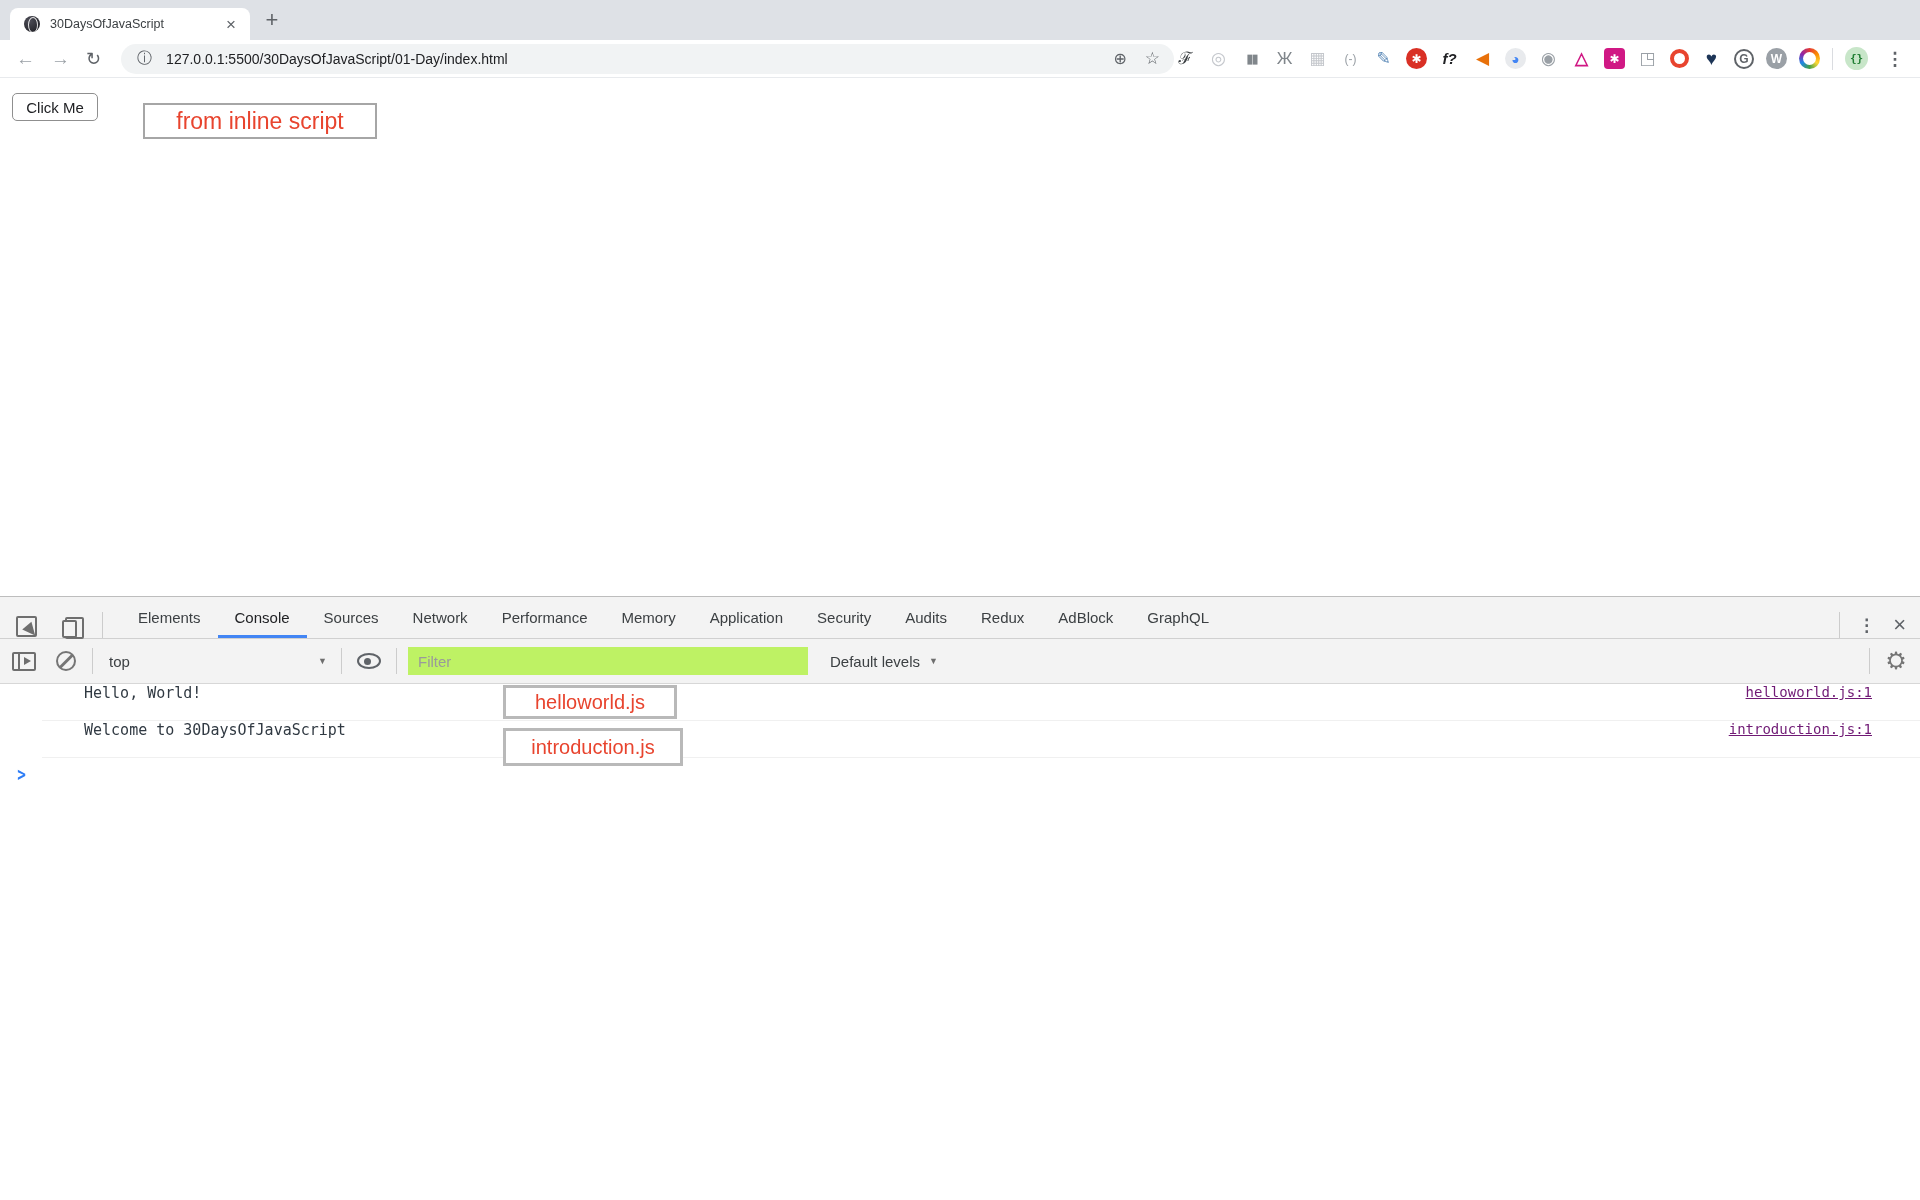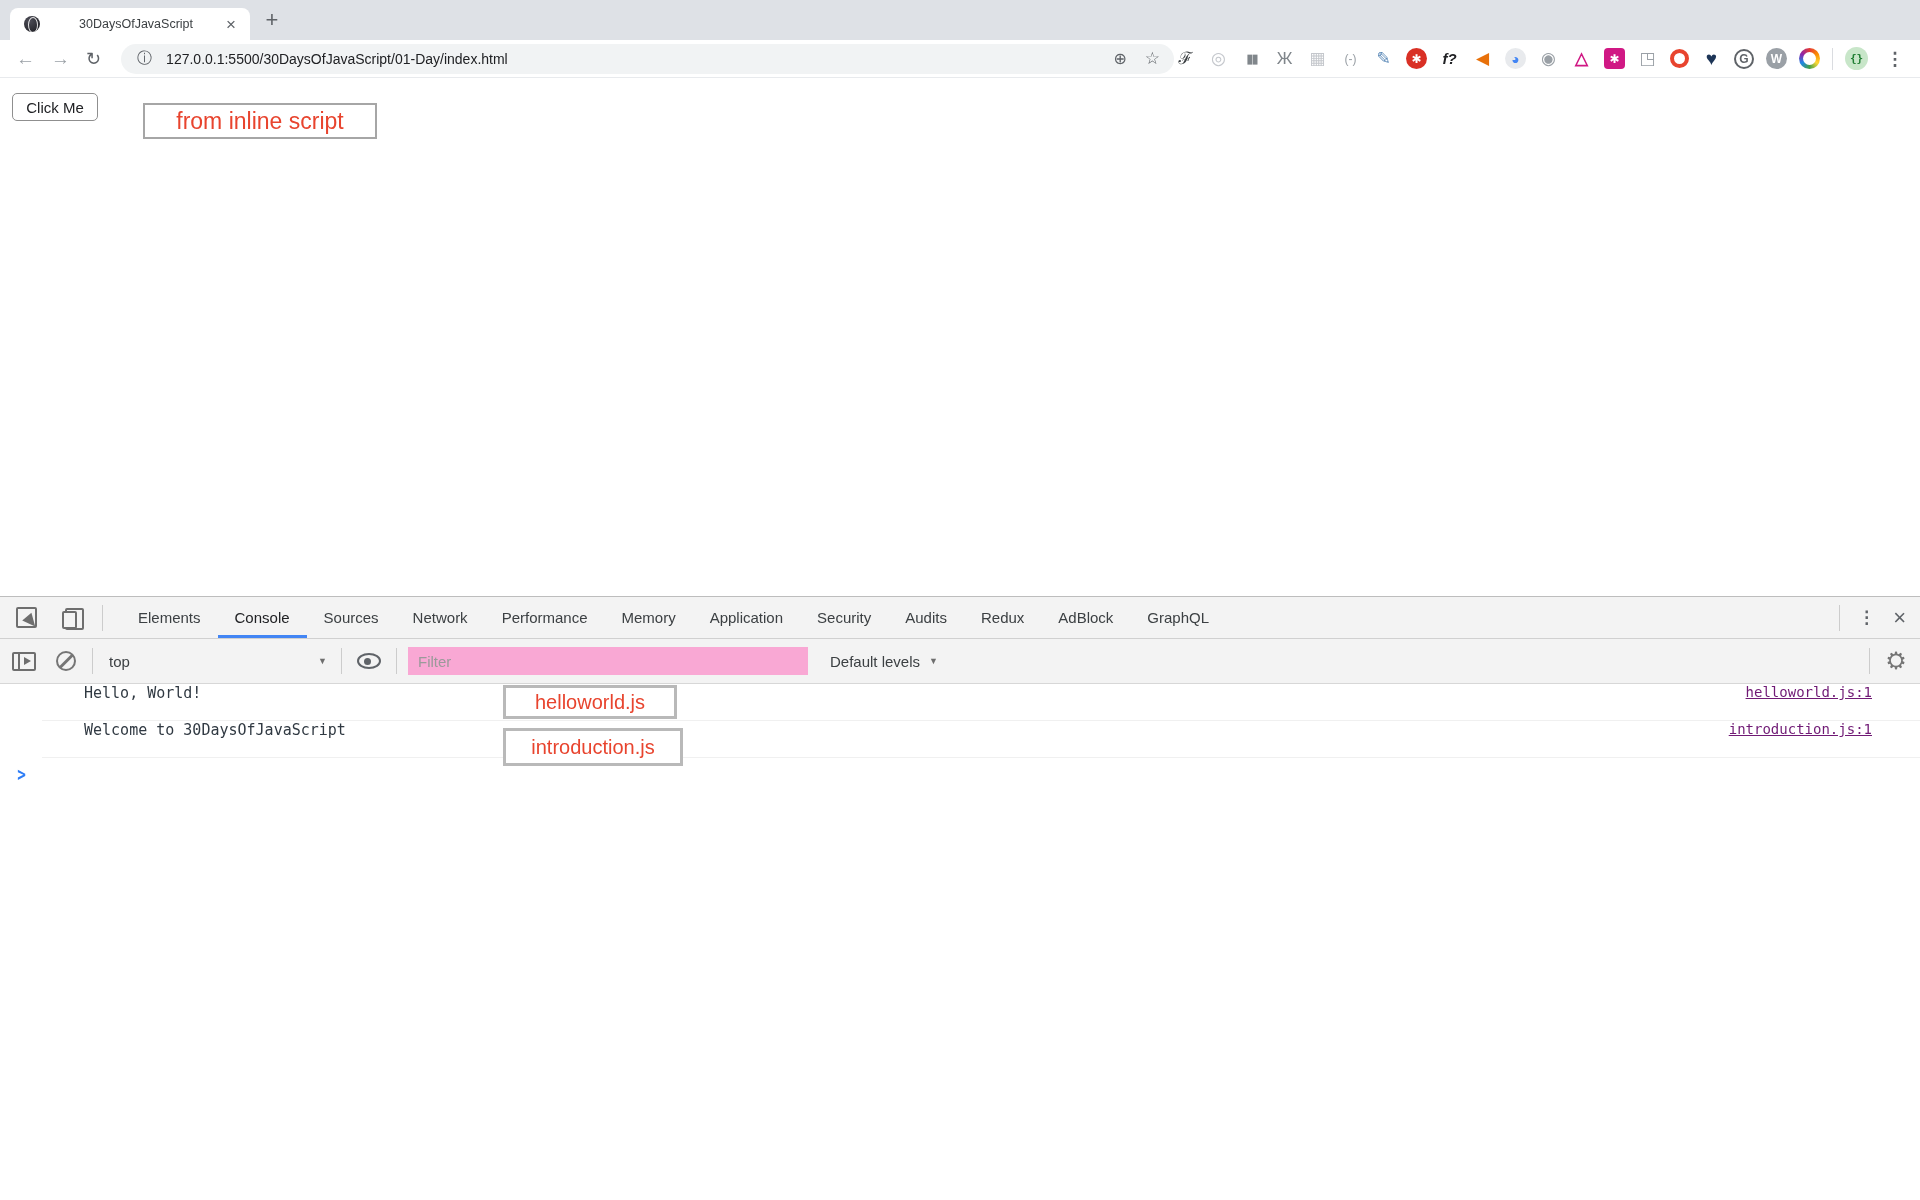--- a/index.html
+++ b/index.html
@@ -1,21 +1,21 @@
 <!DOCTYPE html>
 <html><head>
 <meta charset="utf-8">
 <style>
   * { box-sizing: border-box; margin: 0; padding: 0; }
   html,body { width:1920px; height:1200px; overflow:hidden; background:#fff;
               font-family:"Liberation Sans", sans-serif; }
   .screen { position:relative; width:1920px; height:1200px; background:#fff; }
 
   
-  .tabstrip { position:absolute; left:0; top:0; width:1920px; height:40px; background:#dee1e6;text-align:center; }
+  .tabstrip { position:absolute; left:0; top:0; width:1920px; height:40px; background:#dee1e6; }
   .tab { position:absolute; left:10px; top:8px; width:240px; height:32px; background:#fff;
          border-radius:8px 8px 0 0; display:flex; align-items:center; padding:0 10px 0 14px; }
   .favicon { width:16px; height:16px; border-radius:50%; flex:0 0 16px; position:relative;
              background:radial-gradient(circle at 35% 30%, #4e4e58, #17171c); overflow:hidden; }
   .favicon::after { content:""; position:absolute; left:4px; top:1px; width:8px; height:14px;
                     border:1.5px solid rgba(255,255,255,.85); border-radius:50%; }
   .tab-title { font-size:12.5px; color:#3c4043; margin-left:10px; flex:1; white-space:nowrap;
                overflow:hidden; }
   .tab-close { font-size:17px; color:#5f6368; line-height:1; padding:0 4px; cursor:default; }
   .newtab { position:absolute; left:258px; top:6px; font-size:22px; font-weight:300; color:#5f6368;
@@ -60,21 +60,21 @@
                border:1px solid #8f8f8f; border-radius:5px; font-size:15px; color:#202124;
                font-family:"Liberation Sans", sans-serif; }
   .inline-box { position:absolute; left:143px; top:25px; width:234px; height:36px;
                 border:2px solid #a6a6a6; display:flex; align-items:center; justify-content:center;
                 font-size:23px; }
 
   
   .devtools { position:absolute; left:0; top:596px; width:1920px; height:604px; background:#fff;
               border-top:1px solid #bdbdbd; }
   .dt-tabbar { height:42px; background:#f3f3f3; border-bottom:1px solid #d0d0d0;
-               display:flex; align-items:center; }
+               display:flex; align-items:flex-end; }
   .dt-toolbar { height:45px; background:#f3f3f3; border-bottom:1px solid #d7d7d7;
                 display:flex; align-items:center; }
   .dt-sep { width:1px; height:26px; background:#ccc; }
 
   .icon-inspect { position:relative; width:22px; height:22px; margin:0 0 0 16px; }
   .icon-inspect::before { content:""; position:absolute; left:0; top:0; width:17px; height:17px;
                           border:2px solid #6e6e6e; border-radius:2px; }
   .icon-inspect::after { content:""; position:absolute; right:1px; bottom:1px; width:0; height:0;
                          border-left:6px solid transparent; border-right:6px solid transparent;
                          border-top:13px solid #6e6e6e; transform:rotate(-40deg); }
@@ -106,21 +106,21 @@
                 border-radius:50%; margin:0 16px 0 20px; }
   .icon-clear::after { content:""; position:absolute; left:-1px; top:6.5px; width:18px; height:2.5px;
                        background:#757575; transform:rotate(-45deg); }
   .top-select { width:248px; display:flex; align-items:center; justify-content:space-between;
                 padding:0 14px 0 16px; font-size:15px; color:#3c4043; }
   .caret { font-size:9px; color:#6e6e6e; }
   .icon-eye { position:relative; width:24px; height:16px; border:2px solid #5f6368;
               border-radius:50%; margin:0 15px; }
   .icon-eye::after { content:""; position:absolute; left:5px; top:2.5px; width:7px; height:7px;
                      background:#5f6368; border-radius:50%; }
-  .filter-input { width:400px; height:28px; border:none; background:#f9a8d4; margin-left:11px;
+  .filter-input { width:400px; height:28px; border:none; background:#bef264; margin-left:11px;
                   font-size:15px; color:#202124; padding:0 10px; outline:none;
                   font-family:"Liberation Sans", sans-serif; }
   .filter-input::placeholder { color:#9a9a9a; }
   .levels { margin-left:22px; display:flex; align-items:center; gap:9px; font-size:15px;
             color:#3c4043; }
   .dt-toolbar-right { margin-left:auto; display:flex; align-items:center; gap:14px;
                       padding-right:12px; }
   .icon-gear { position:relative; width:24px; height:24px; display:flex; align-items:center;
                justify-content:center; color:#757575; font-size:24px; line-height:1; }
   .icon-gear::after { content:""; position:absolute; left:9px; top:9px; width:6px; height:6px;

